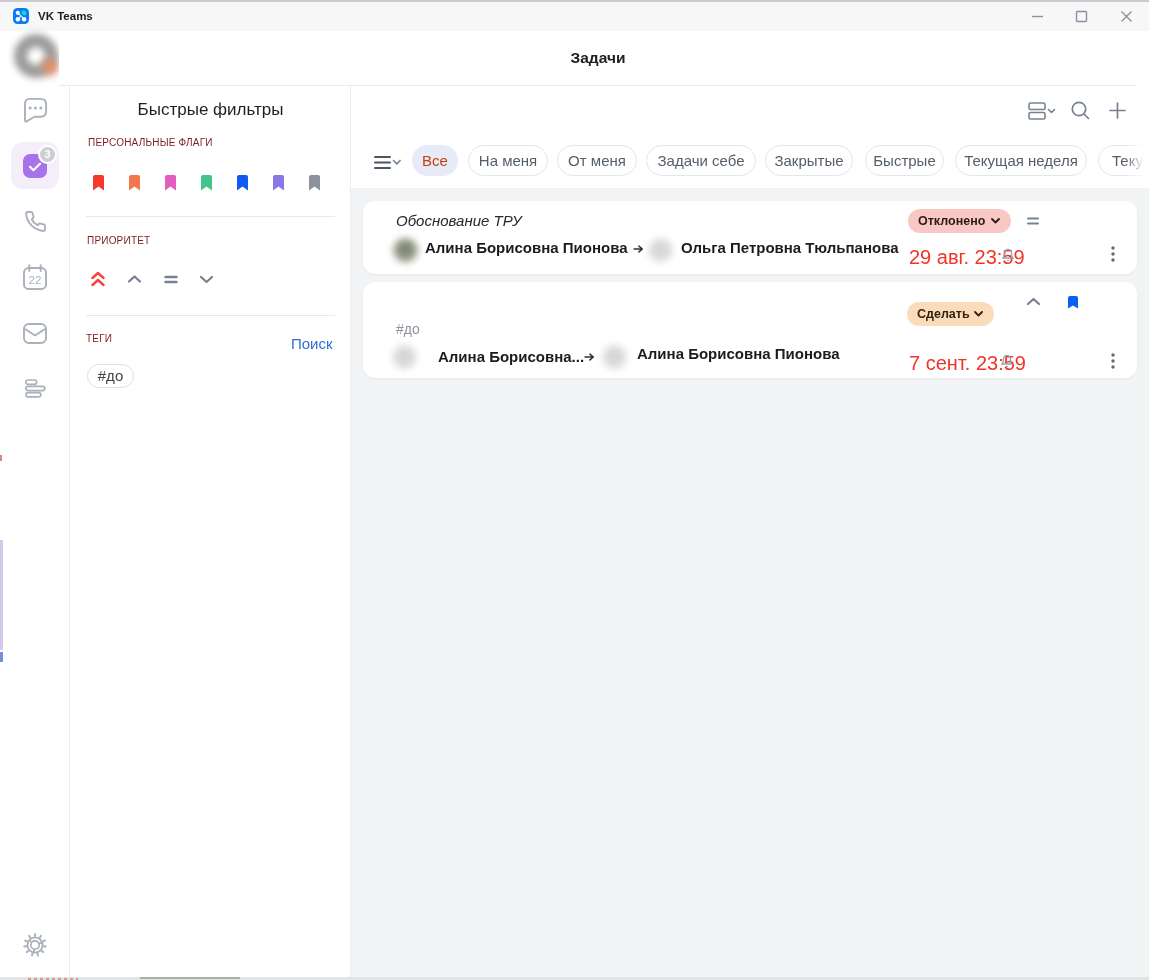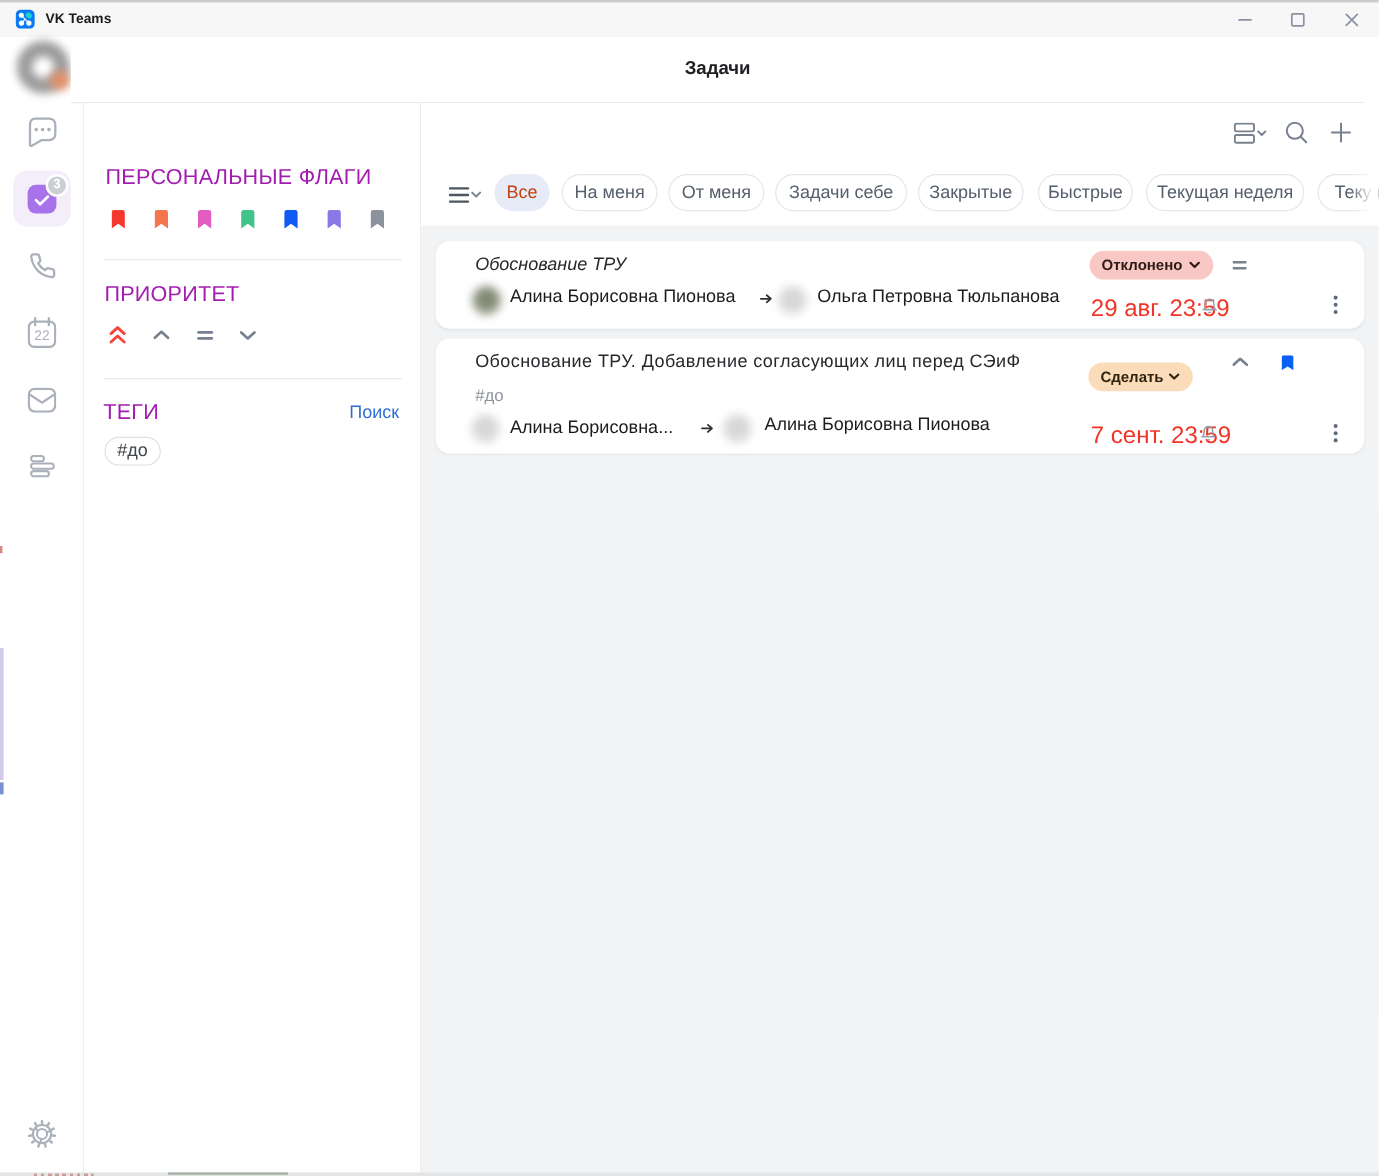--- a/index.html
+++ b/index.html
@@ -27,37 +27,37 @@
 #tasktile .sq { position:absolute; left:12px; top:12px; width:24px; height:24px; border-radius:7px; background:#a873ea; }
 #tasktile .badge { position:absolute; left:27px; top:3px; width:19px; height:19px; border-radius:50%; background:#cbcfd4; border:2px solid #fff; color:#fff; font-size:11px; font-weight:700; text-align:center; line-height:15px; }
 
 
 #header { left:59px; top:31px; width:1078px; height:55px; background:#fff; border-bottom:1px solid #e9eaec; }
 #header .t { position:absolute; left:0; right:0; top:18px; text-align:center; font-size:15.5px; font-weight:700; color:#202124; }
 
 
 #filters { left:71px; top:86px; width:280px; height:894px; background:#fff; border-right:1px solid #ededef; }
 #filters .title { position:absolute; left:0; right:0; top:14px; text-align:center; font-size:17px; color:#1e1f22; }
-.seclabel { position:absolute; font-size:18px; color:#a21caf; letter-spacing:0.2px; }
+.seclabel { position:absolute; font-size:10px; color:#7f1d1d; letter-spacing:0.2px; }
 .divider { position:absolute; width:249px; height:1px; background:#e9e9eb; }
 #poisk { position:absolute; left:220px; top:249px; font-size:15px; color:#2f6fd6; }
 #tagchip { position:absolute; left:16px; top:278px; width:47px; height:24px; border:1px solid #dfe0e3; border-radius:12px; font-size:15px; color:#41454c; text-align:center; line-height:22px; }
 
 
 #subheader { left:351px; top:86px; width:798px; height:102px; background:#fff; }
 #listarea { left:351px; top:188px; width:798px; height:792px; background:#f2f3f4; }
 
 
 .chip { position:absolute; top:145px; height:31px; border-radius:16px; background:#fff; border:1px solid #e4e6ea; font-size:15px; color:#555e6b; line-height:29px; text-align:center; white-space:nowrap; }
 .chip.active { background:#e7ebf8; border:none; color:#c2410c; line-height:31px; }
 
 
 .card { position:absolute; left:12px; width:774px; background:#fff; border-radius:12px; box-shadow:0 1px 2px rgba(0,0,0,0.05); }
 .ctitle { position:absolute; left:33px; font-size:15px; color:#27282c; }
-.cname { position:absolute; font-size:15px; font-weight:400; color:#1b1c1e; white-space:nowrap; }
+.cname { position:absolute; font-size:15px; font-weight:700; color:#1b1c1e; white-space:nowrap; }
 .cav { position:absolute; width:25px; height:25px; border-radius:50%; filter:blur(3.5px); }
 .av-green { background:radial-gradient(circle at 50% 45%, #727c66 0%, #929a85 50%, #ccd0c5 80%, #f1f1ee 100%); }
 .av-gray { background:radial-gradient(circle at 50% 45%, #d2d2d2 0%, #dcdcdc 50%, #f2f2f2 85%, #ffffff 100%); }
 .badge { position:absolute; height:24px; border-radius:12px; font-size:12.5px; font-weight:700; line-height:24px; }
 .badge .bt { padding-left:10px; }
 .cdate { position:absolute; font-size:20px; color:#f03528; white-space:nowrap; }
 .tagline { position:absolute; left:33px; font-size:14px; color:#8f959e; }
 .gicon { color:#78828f; }
 </style>
 </head>
@@ -133,20 +133,21 @@
   <circle cx="12" cy="12" r="7.6" fill="none" stroke="currentColor" stroke-width="1.9"></circle>
   <circle cx="12" cy="12" r="4.2" fill="none" stroke="currentColor" stroke-width="1.7"></circle>
   <path d="M11.3 16.1 L10.7 19.5 M8.8 9.3 L6.2 7.1 M15.9 10.6 L19.1 9.4" stroke="currentColor" stroke-width="1.7" fill="none"></path>
 </svg>
 
 <div id="header" class="abs">
     <div class="t">Задачи</div>
   </div>
 
 <div id="filters" class="abs">
+  <div class="title">Быстрые фильтры</div>
   <div class="seclabel" style="left:17px; top:51px;">ПЕРСОНАЛЬНЫЕ ФЛАГИ</div>
 
   <svg style="position:absolute; left:22px; top:89px;" width="230" height="17" viewBox="0 0 230 17">
     <g>
       <path d="M0 2 Q0 0 2 0 H9 Q11 0 11 2 V15.5 L5.5 11.5 L0 15.5 Z" fill="#f5392c"></path>
       <path d="M36 2 Q36 0 38 0 H45 Q47 0 47 2 V15.5 L41.5 11.5 L36 15.5 Z" fill="#f4764f"></path>
       <path d="M72 2 Q72 0 74 0 H81 Q83 0 83 2 V15.5 L77.5 11.5 L72 15.5 Z" fill="#e35cc0"></path>
       <path d="M108 2 Q108 0 110 0 H117 Q119 0 119 2 V15.5 L113.5 11.5 L108 15.5 Z" fill="#41c489"></path>
       <path d="M144 2 Q144 0 146 0 H153 Q155 0 155 2 V15.5 L149.5 11.5 L144 15.5 Z" fill="#125af4"></path>
       <path d="M180 2 Q180 0 182 0 H189 Q191 0 191 2 V15.5 L185.5 11.5 L180 15.5 Z" fill="#8b77e6"></path>
@@ -195,24 +196,23 @@
         <path d="M14 23a2.4 2.4 0 0 1-4 0"></path>
       </svg>
   <svg style="position:absolute; left:748px; top:45px;" width="4" height="16" viewBox="0 0 4 16">
         <circle cx="2" cy="2" r="1.7" fill="#5f6a78"></circle>
         <circle cx="2" cy="8" r="1.7" fill="#5f6a78"></circle>
         <circle cx="2" cy="14" r="1.7" fill="#5f6a78"></circle>
       </svg>
 </div>
 
 <div class="card" style="top:94px; height:96px;">
-  <div class="ctitle" style="top:11px; letter-spacing:0.35px;">Обоснование ТРУ. Добавление согласующих лиц перед СЭиФ</div>
   <div class="tagline" style="top:39px;">#до</div>
   <div class="cav av-gray" style="left:29px; top:63px;"></div>
-  <div class="cname" style="left:62px; top:66px;">Алина Борисовна...</div>
+  <div class="cname" style="left:75px; top:66px;">Алина Борисовна...</div>
   <svg style="position:absolute; left:221px; top:71px;" width="11" height="8" viewBox="0 0 12 9">
         <path d="M1 4.5 H9.5 M6.5 1.2 L10.3 4.5 L6.5 7.8" fill="none" stroke="#2e3136" stroke-width="1.7" stroke-linecap="round" stroke-linejoin="round"></path>
       </svg>
   <div class="cav av-gray" style="left:239px; top:63px;"></div>
   <div class="cname" style="left:274px; top:63px;">Алина Борисовна Пионова</div>
   <div class="badge" style="left:544px; top:8px; width:87px; background:#fbdcba; color:#32230f;margin-top:12px;">
     <span class="bt">Сделать</span>
     <svg style="position:absolute; right:11px; top:9px;" width="9" height="6" viewBox="0 0 9 6">
           <path d="M1 1 L4.5 4.5 L8 1" fill="none" stroke="#32230f" stroke-width="1.8" stroke-linecap="round" stroke-linejoin="round"></path>
         </svg>

